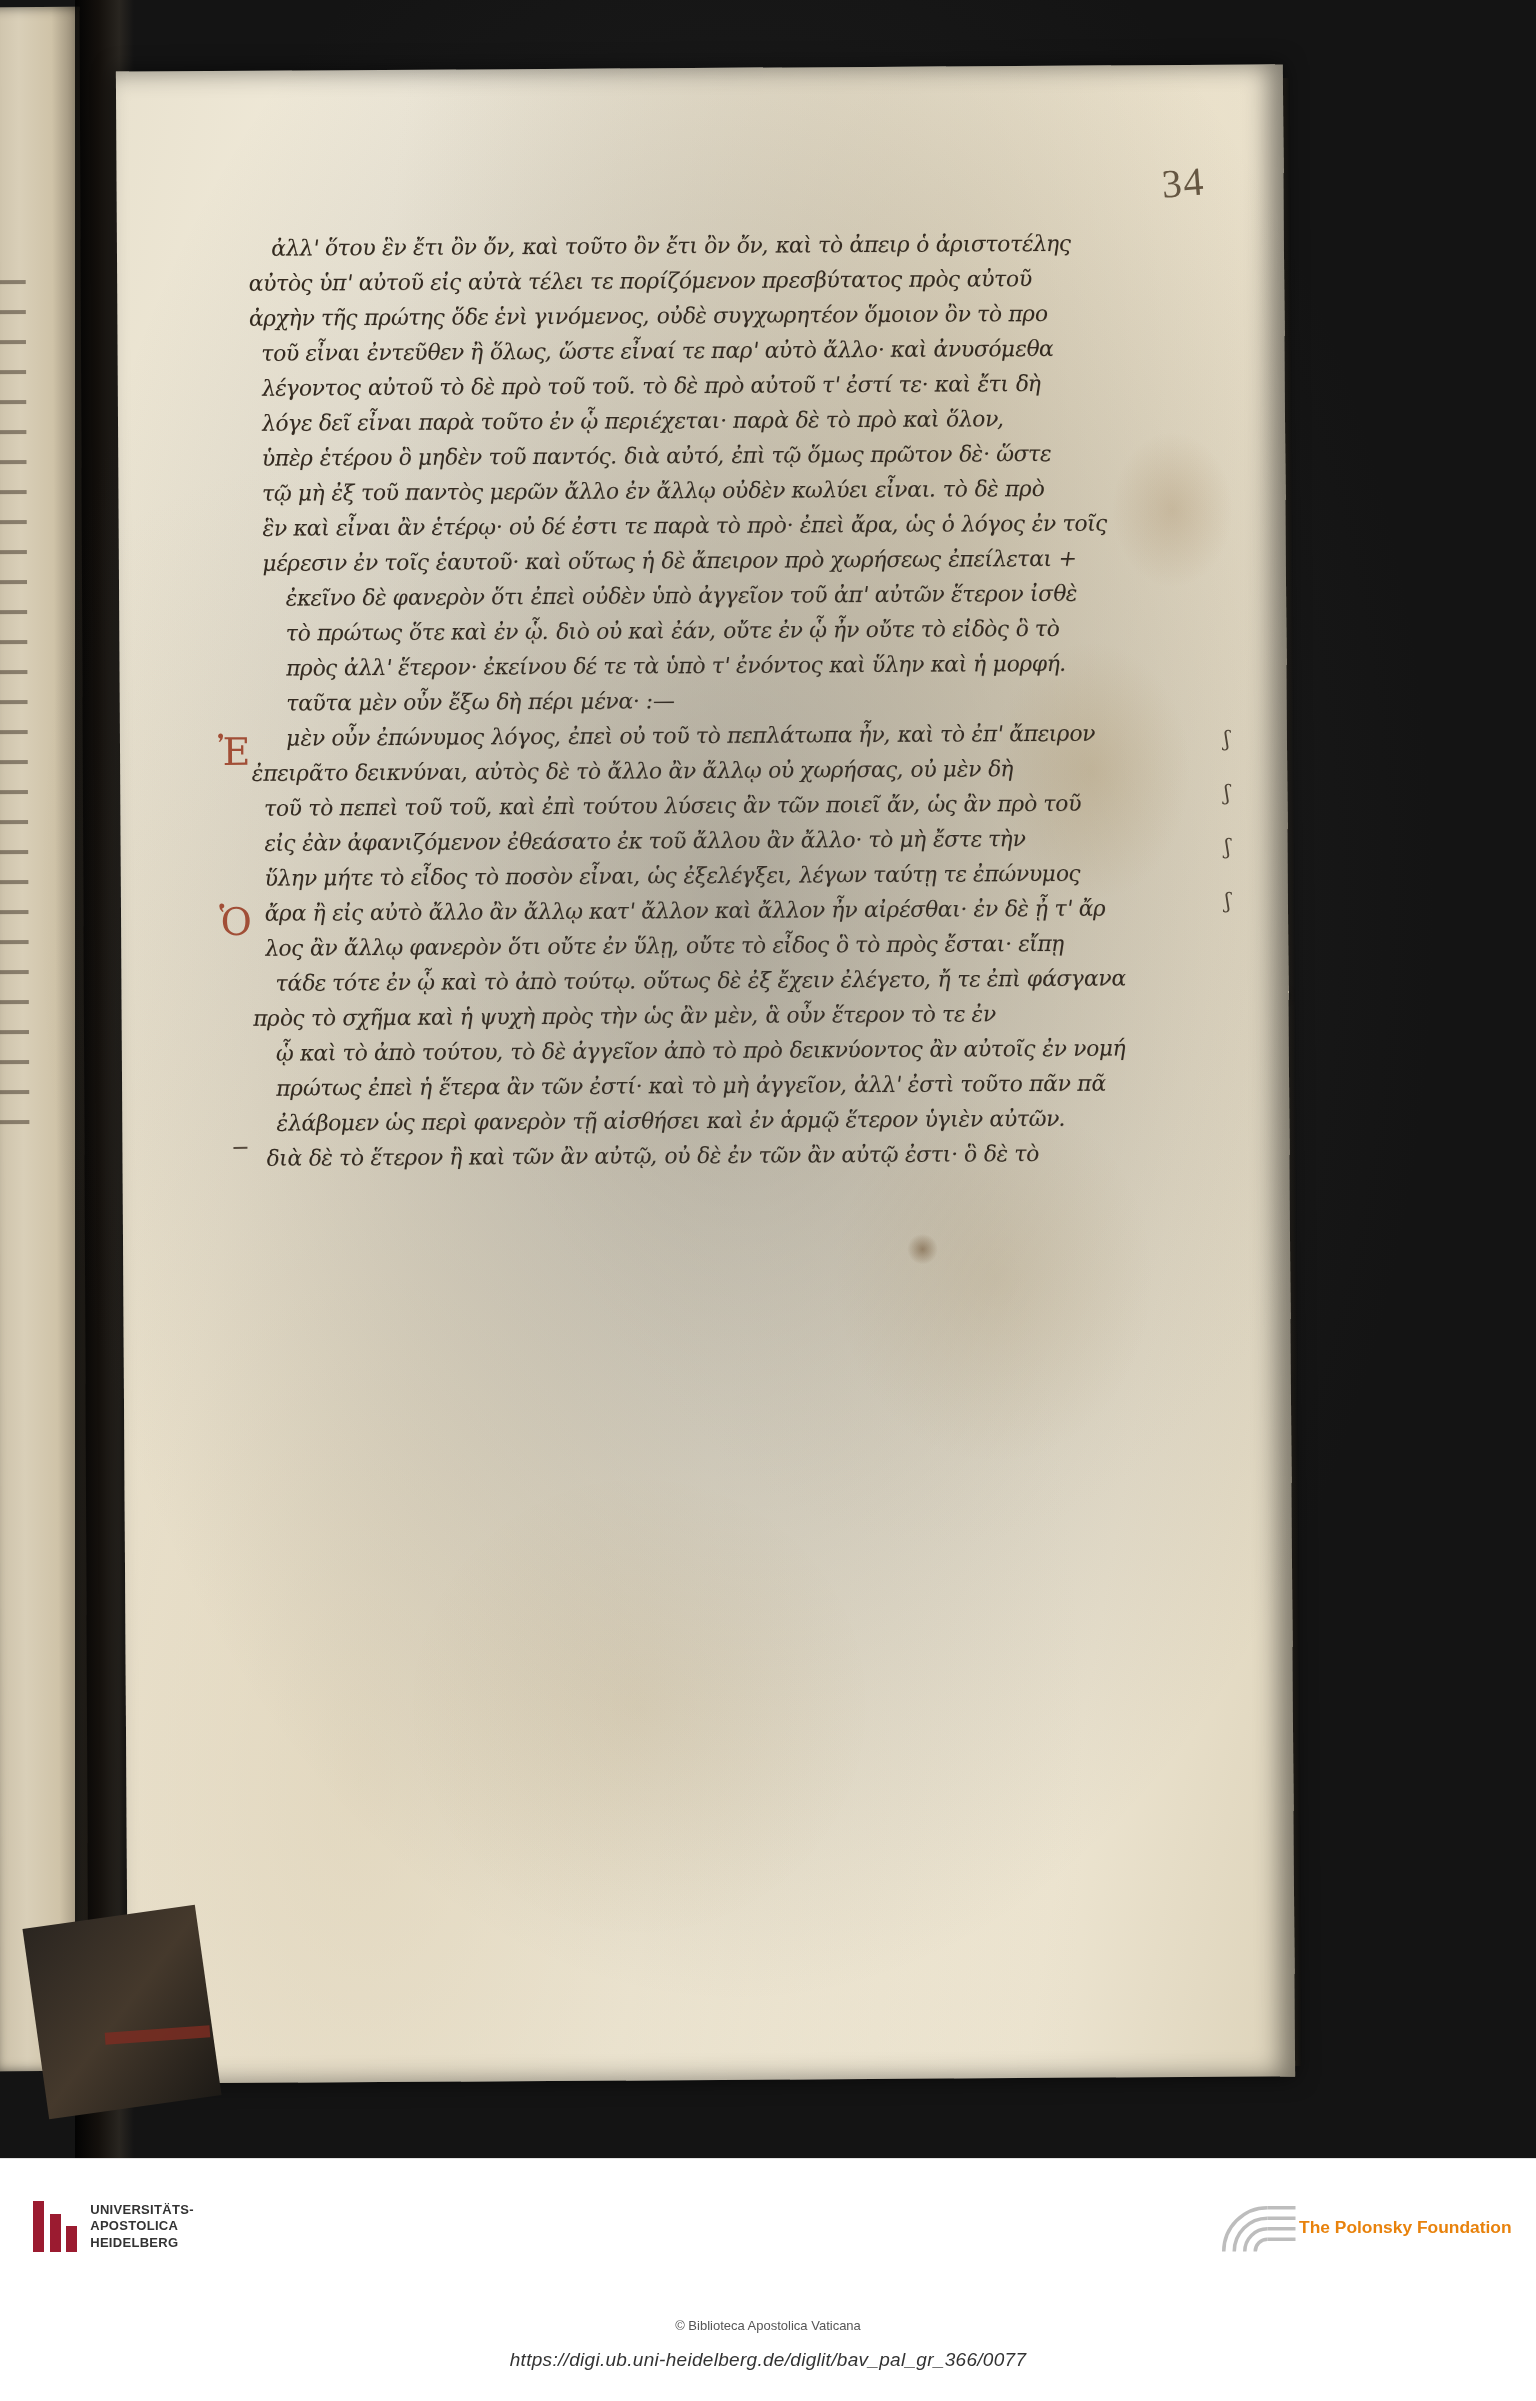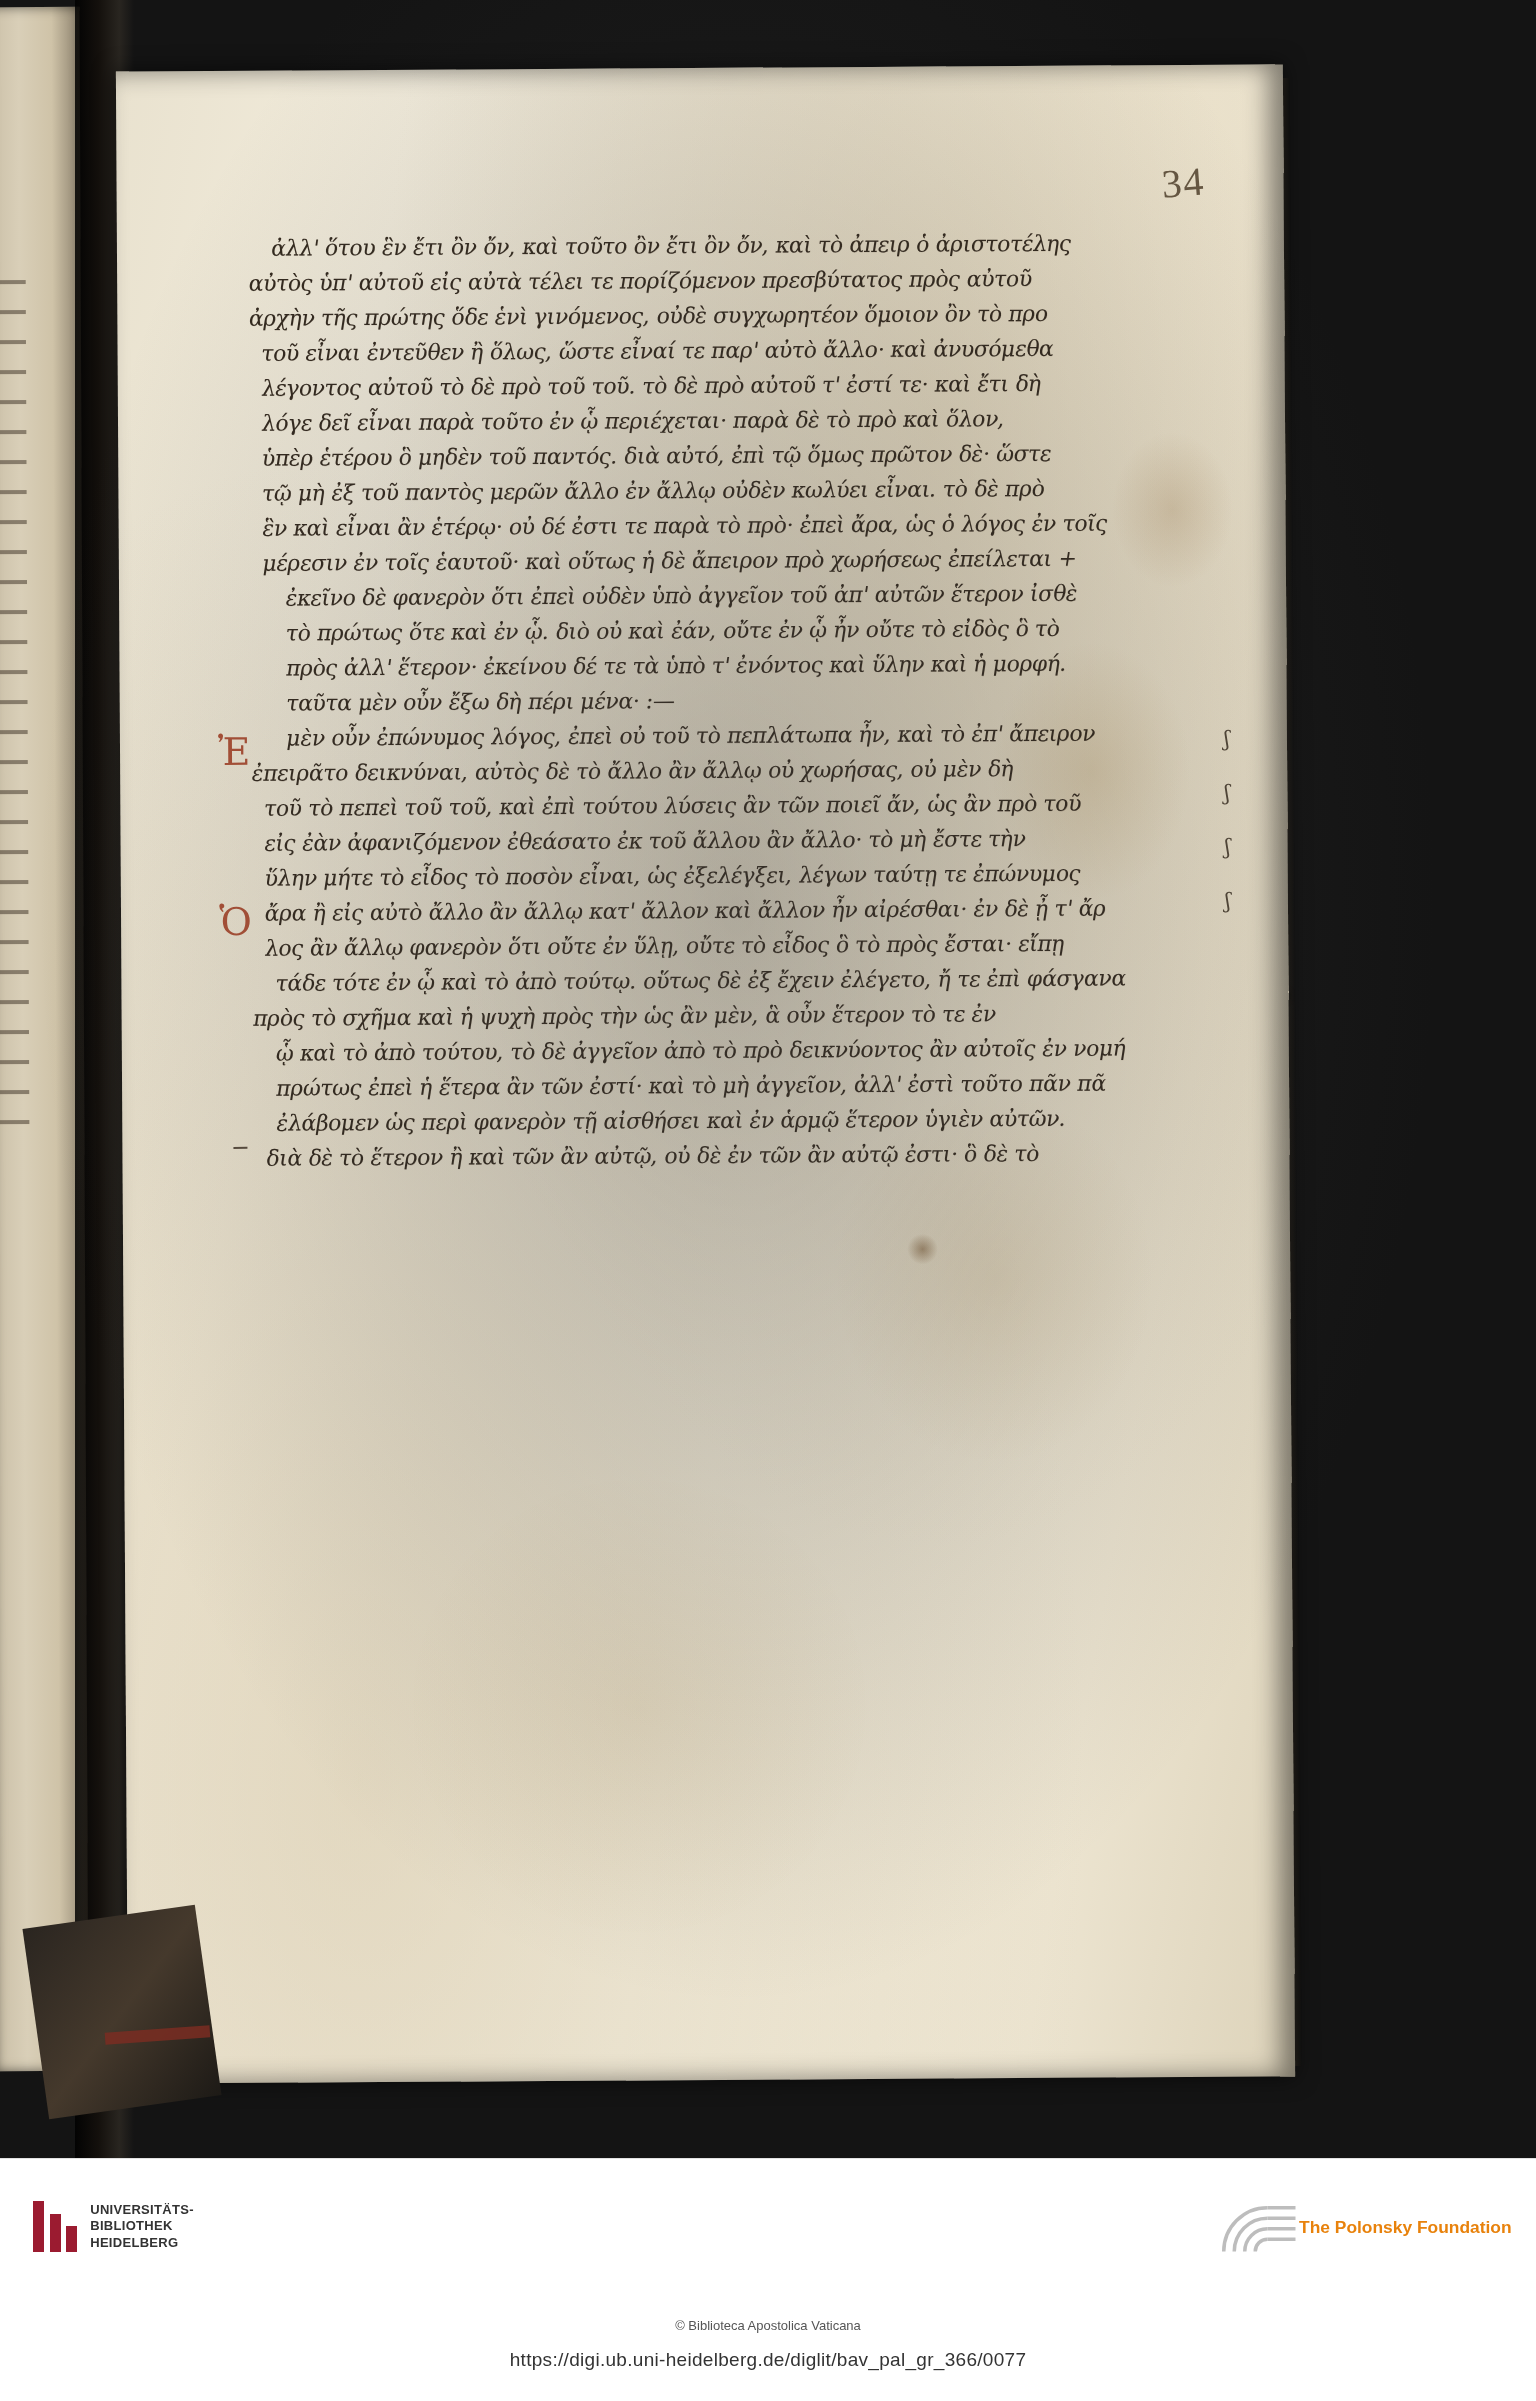--- a/index.html
+++ b/index.html
@@ -297,20 +297,21 @@
   }
   #permalink {
     position: absolute;
     left: 0;
     top: 190px;
     width: 1536px;
     text-align: center;
     font-size: 19px;
     color: #333333;
     letter-spacing: 0.3px;
+    font-style: italic;
   }
 </style>
 </head>
 <body>
 
 <div id="viewer">
 
   <div id="verso-page">
     <div id="verso-text"></div>
   </div>
@@ -379,21 +380,21 @@
   <div id="footer-logos">
 
     <div id="ub-logo">
       <div id="ub-mark">
         <div class="bar b1"></div>
         <div class="bar b2"></div>
         <div class="bar b3"></div>
       </div>
       <div id="ub-text">
         <div>UNIVERSITÄTS-</div>
-        <div>BIBLIOTHEK</div>
+        <div>APOSTOLICA</div>
         <div>HEIDELBERG</div>
       </div>
     </div>
 
 
     <div id="polonsky">
       <svg id="polonsky-mark" viewBox="0 0 96 64">
         <g fill="none" stroke="#bdbdbd" stroke-width="4">
           <path d="M10 60 A 50 50 0 0 1 60 10"></path>
           <path d="M22 60 A 38 38 0 0 1 60 22"></path>

